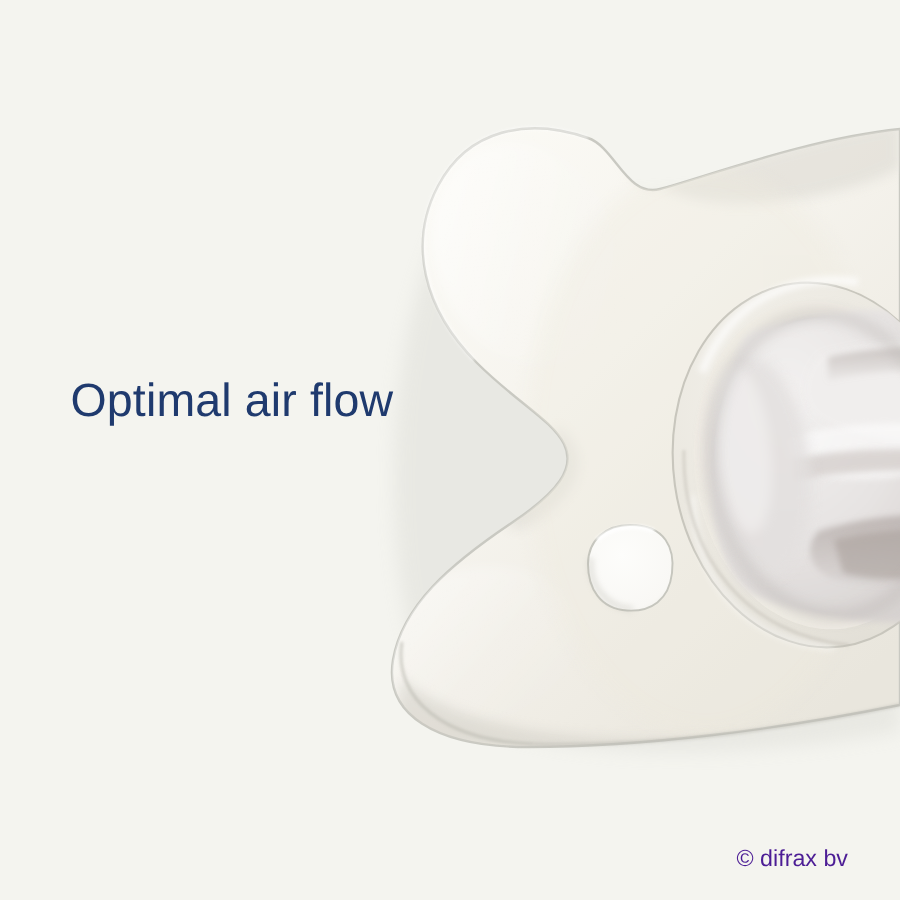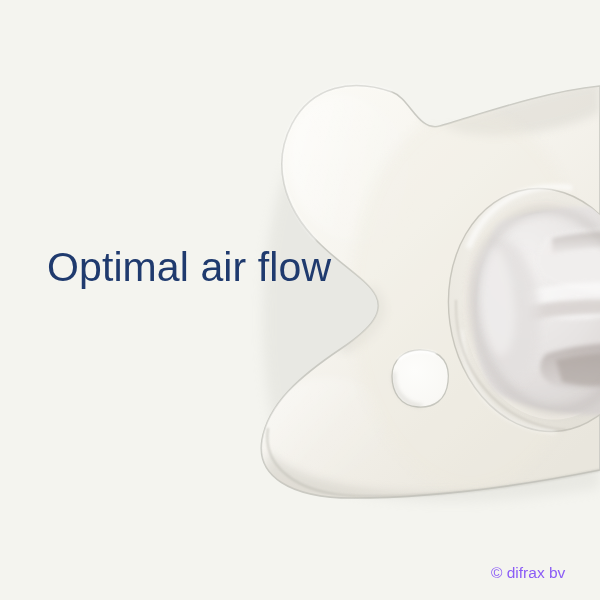--- a/index.html
+++ b/index.html
@@ -23,34 +23,34 @@
     position: absolute;
     left: 0;
     top: 0;
     width: 600px;
     height: 600px;
   }
   #headline {
     position: absolute;
     left: 47px;
     top: 248px;
-    font-size: 41px;
+    font-size: 31px;
     line-height: 38px;
     letter-spacing: 0.1px;
     color: #1f3a6e;
     white-space: nowrap;
     font-weight: 400;
   }
   #copyright {
     position: absolute;
     left: 491px;
     top: 563px;
     font-size: 15.5px;
     line-height: 19px;
-    color: #8b5cf6;
+    color: #4c1d95;
     white-space: nowrap;
     font-weight: 400;
   }
 </style>
 </head>
 <body>
 
 <div id="stage">
 
   <svg id="product-photo" viewBox="0 0 600 600" width="600" height="600" xmlns="http://www.w3.org/2000/svg" aria-hidden="true">

